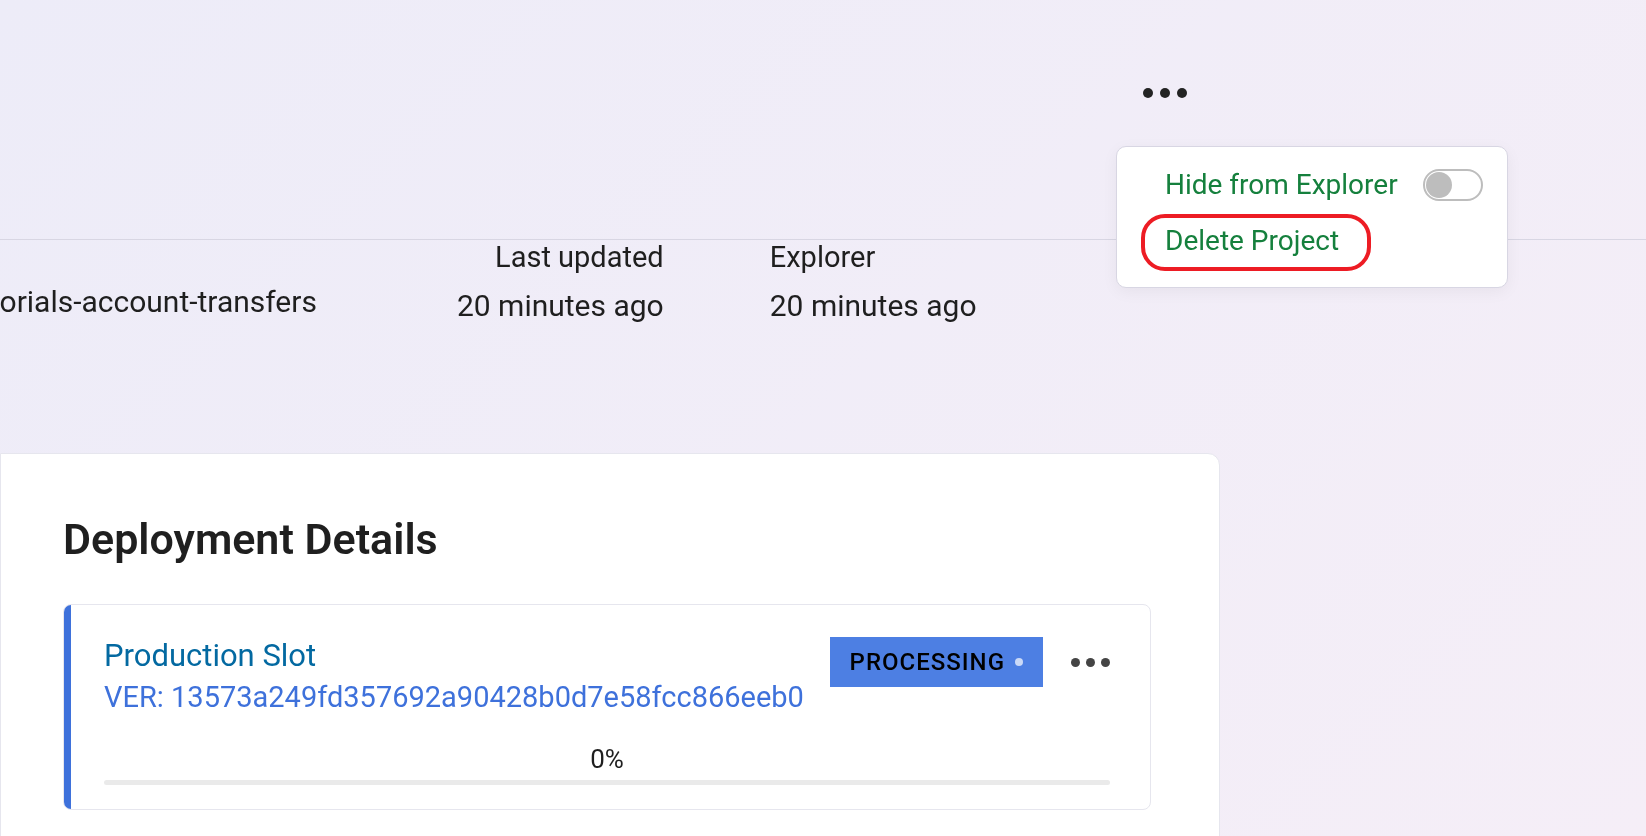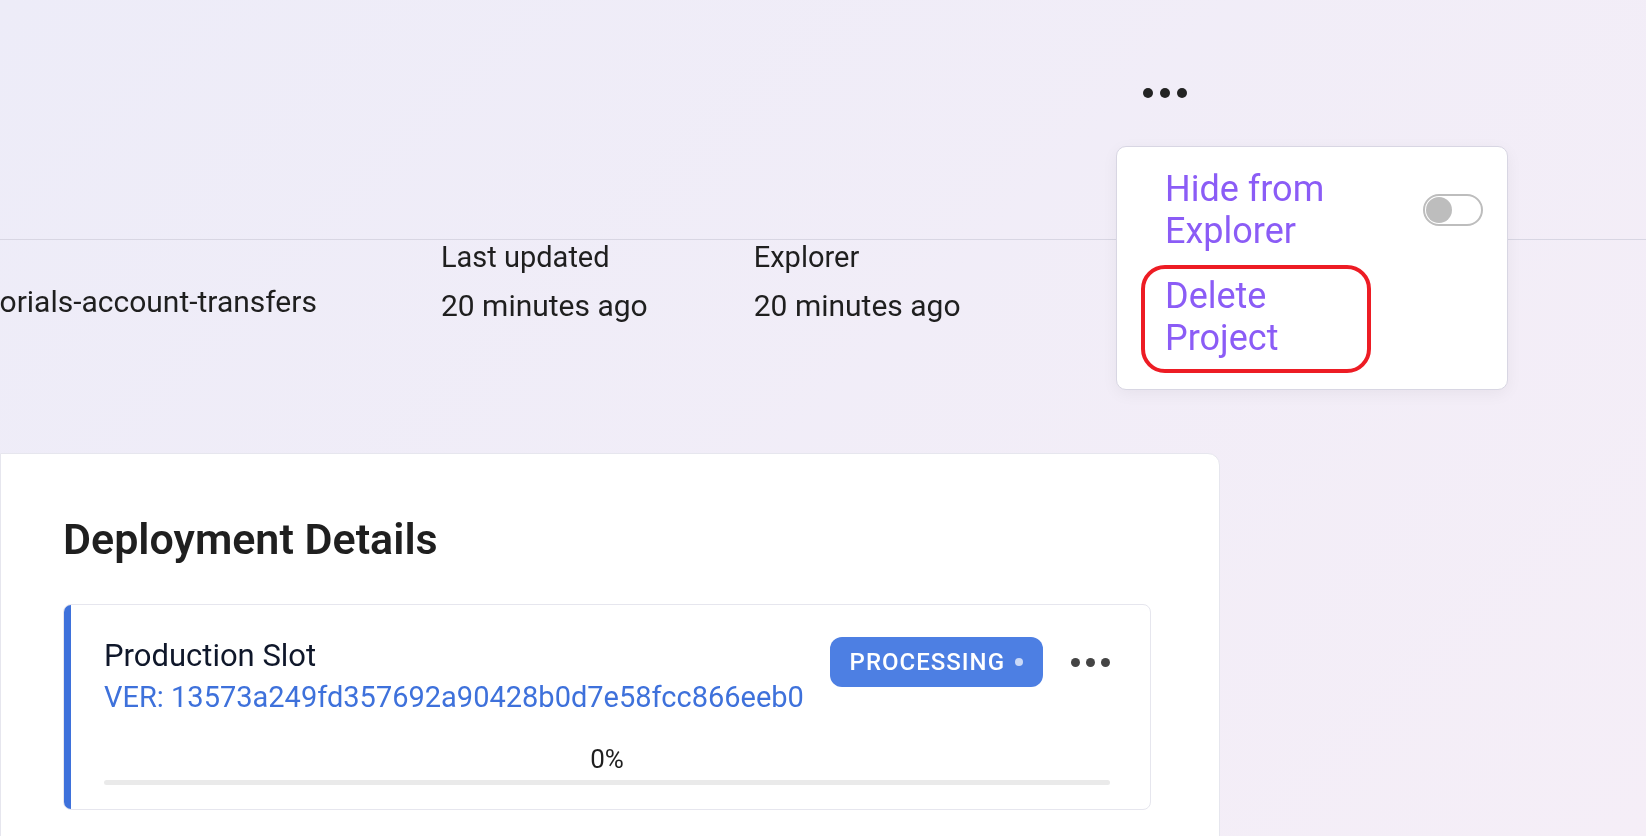--- a/index.html
+++ b/index.html
@@ -40,22 +40,22 @@
       border-radius: 10px;
       box-shadow: 0 4px 16px rgba(0,0,0,0.05);
       padding: 14px 0 16px 0;
       z-index: 10;
     }
     .menu-item {
       display: flex;
       align-items: center;
       justify-content: space-between;
       padding: 7px 24px 7px 48px;
-      font-size: 36px;
-      color: #8b5cf6;
+      font-size: 28px;
+      color: #15803d;
     }
     .menu-item-delete {
       border: 4px solid #ed1c24;
       border-radius: 24px;
       margin: 6px 18px 0 24px;
       padding: 6px 20px 10px 20px;
       width: 230px;
     }
     .toggle {
       width: 60px;
@@ -130,40 +130,40 @@
     }
     .slot-header {
       display: flex;
       align-items: flex-start;
       justify-content: space-between;
     }
     .slot-info { flex: 1; }
     .slot-title {
       font-size: 31px;
       font-weight: 400;
-      color: #0f172a;
+      color: #0369a1;
       margin-bottom: 6px;
     }
     .slot-ver {
       font-size: 29px;
       color: #3e71db;
       margin-bottom: 30px;
     }
     .slot-actions {
       display: flex;
       align-items: center;
       gap: 28px;
     }
     .status-badge {
       background: #4d7fe3;
-      color: #ffffff;
+      color: #000000;
       font-size: 24px;
       font-weight: 500;
       padding: 11px 20px;
-      border-radius: 12px;
+      border-radius: 0;
       letter-spacing: 1px;
       display: flex;
       align-items: center;
       gap: 10px;
     }
     .status-dot {
       width: 8px;
       height: 8px;
       border-radius: 50%;
       background: rgba(255,255,255,0.7);
@@ -224,21 +224,21 @@
     </div>
     <div class="menu-item menu-item-delete">
       <span>Delete Project</span>
     </div>
   </div>
 </div>
 
 <div class="meta-row">
   <div class="meta-block-wrap">
     <div class="project-name">torials-account-transfers</div>
-    <div class="info-block" style="margin-left: 4px;">
+    <div class="info-block" style="margin-left: 20px; align-items: flex-end;">
       <span class="info-label">Last updated</span>
       <span class="info-value">20 minutes ago</span>
     </div>
     <div class="info-block" style="margin-left: -14px;">
       <span class="info-label">Explorer</span>
       <span class="info-value">20 minutes ago</span>
     </div>
   </div>
 </div>
 

